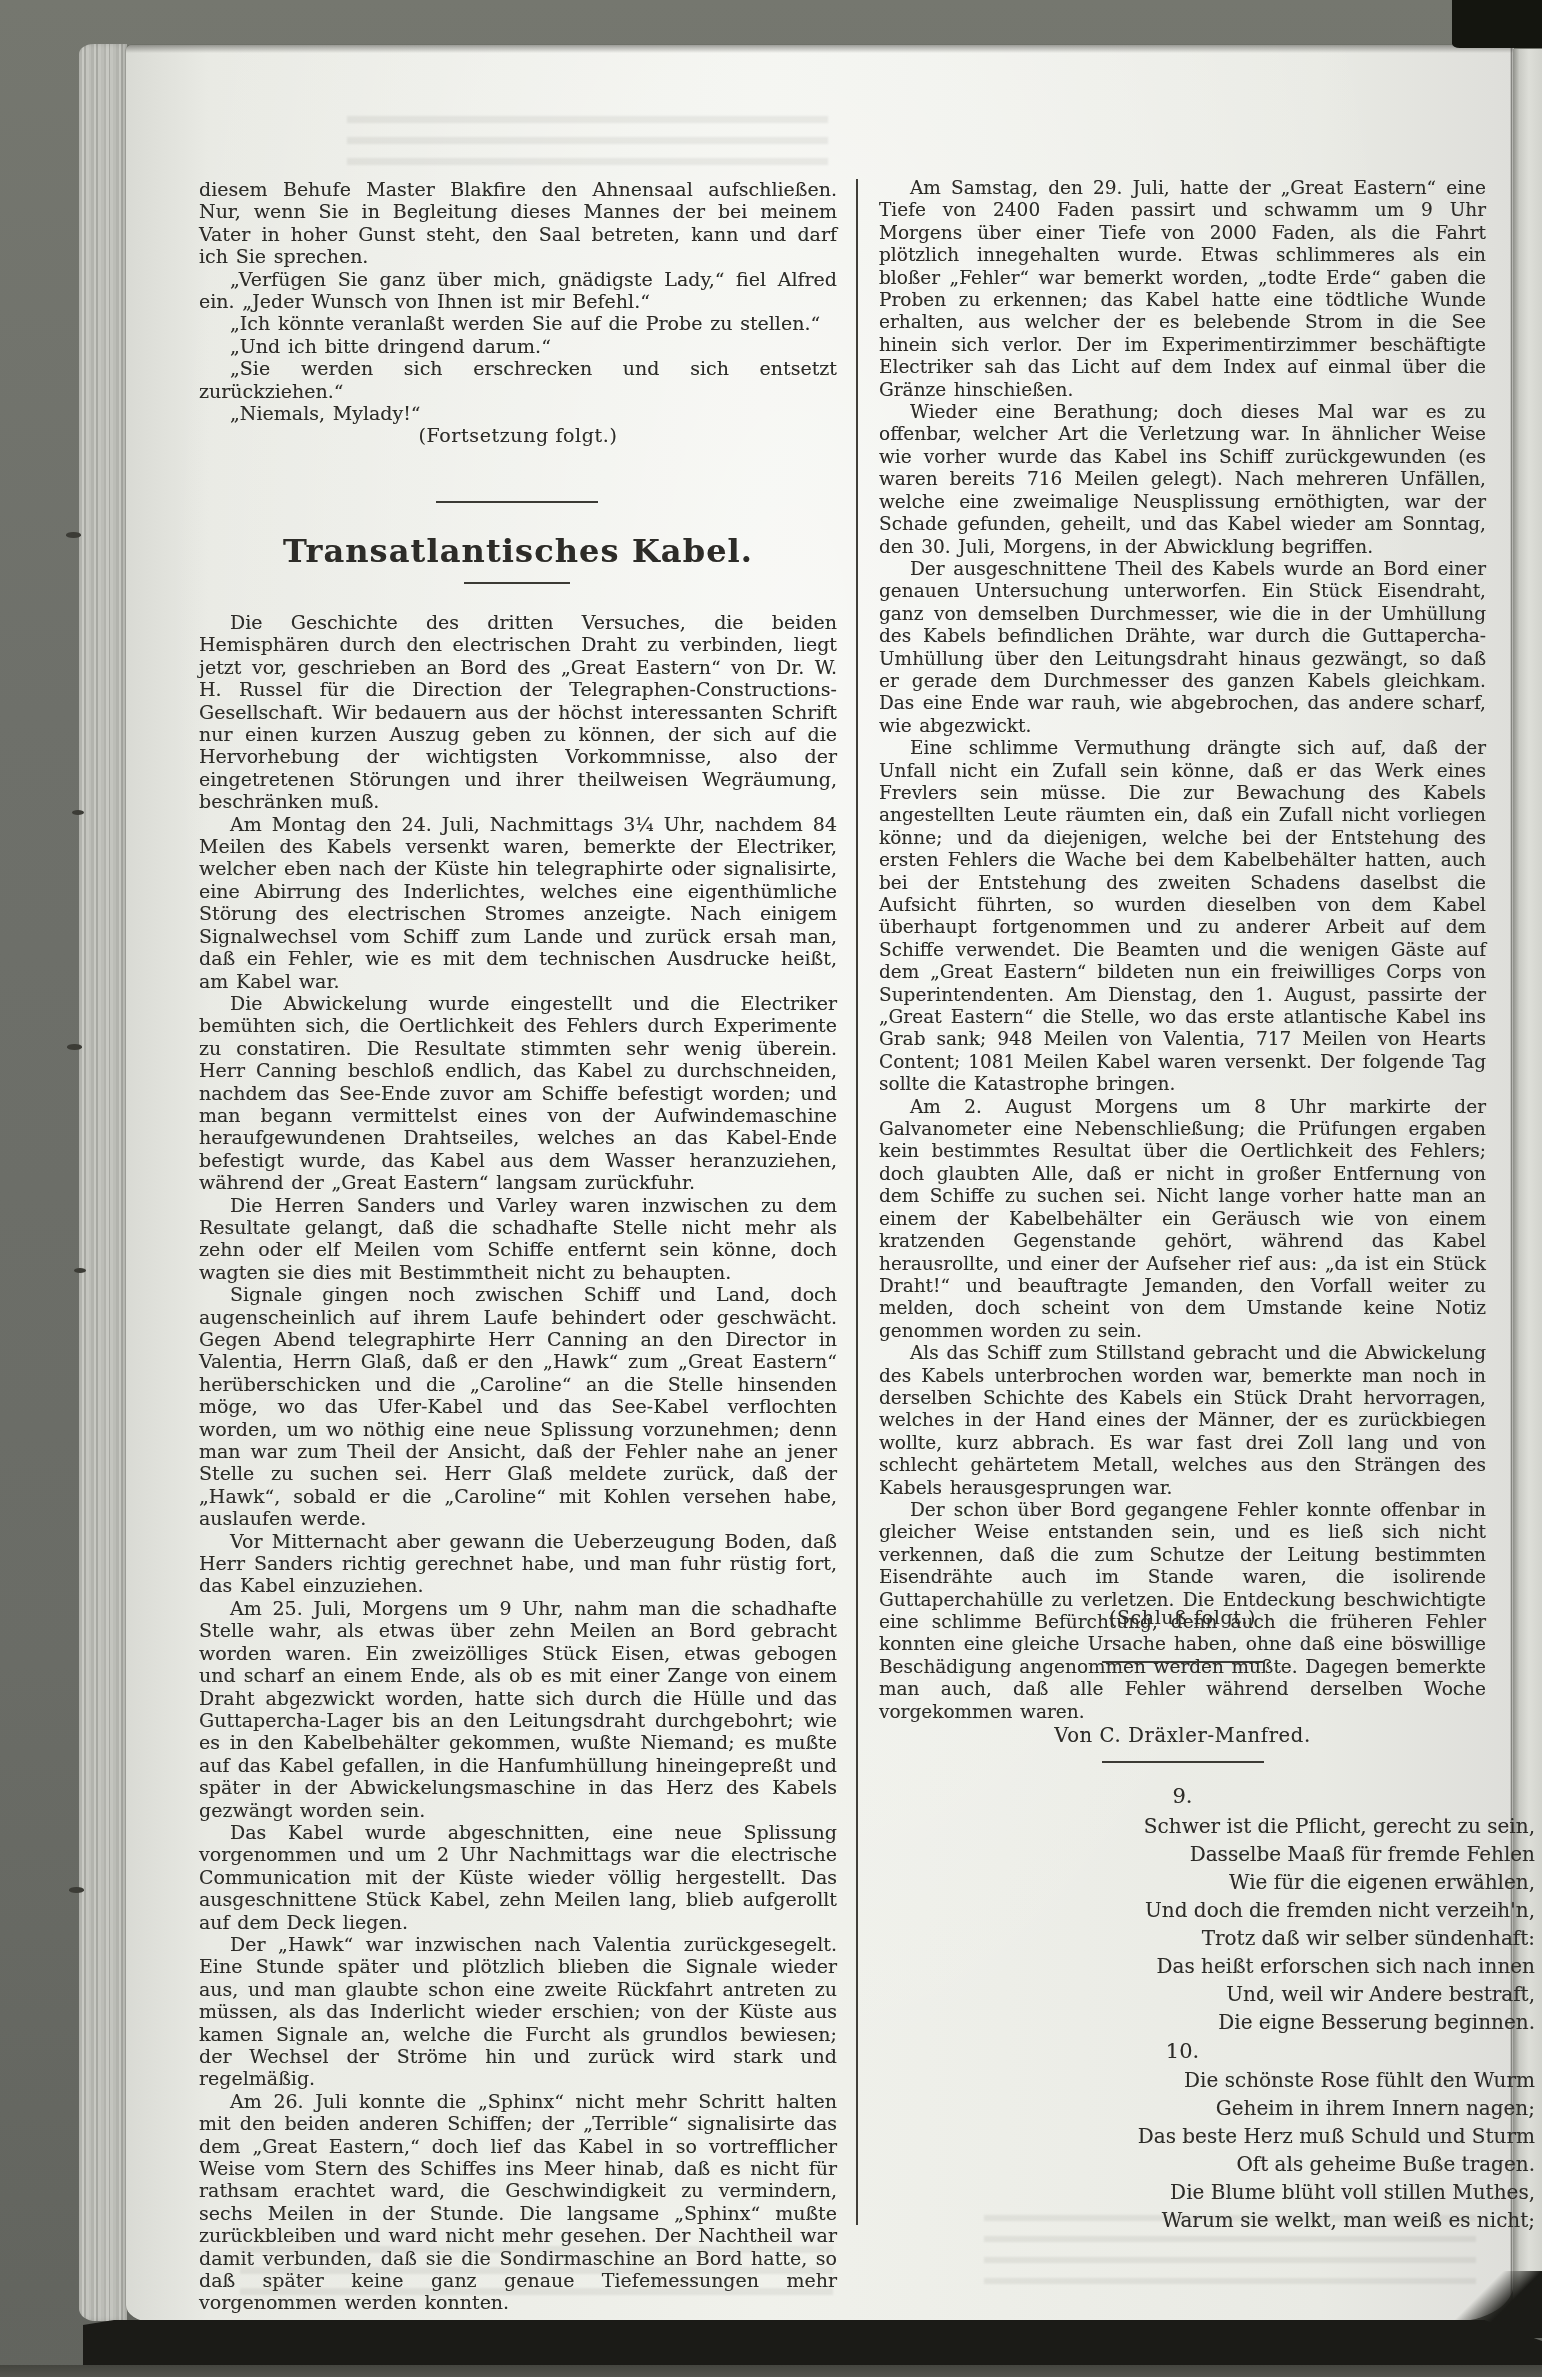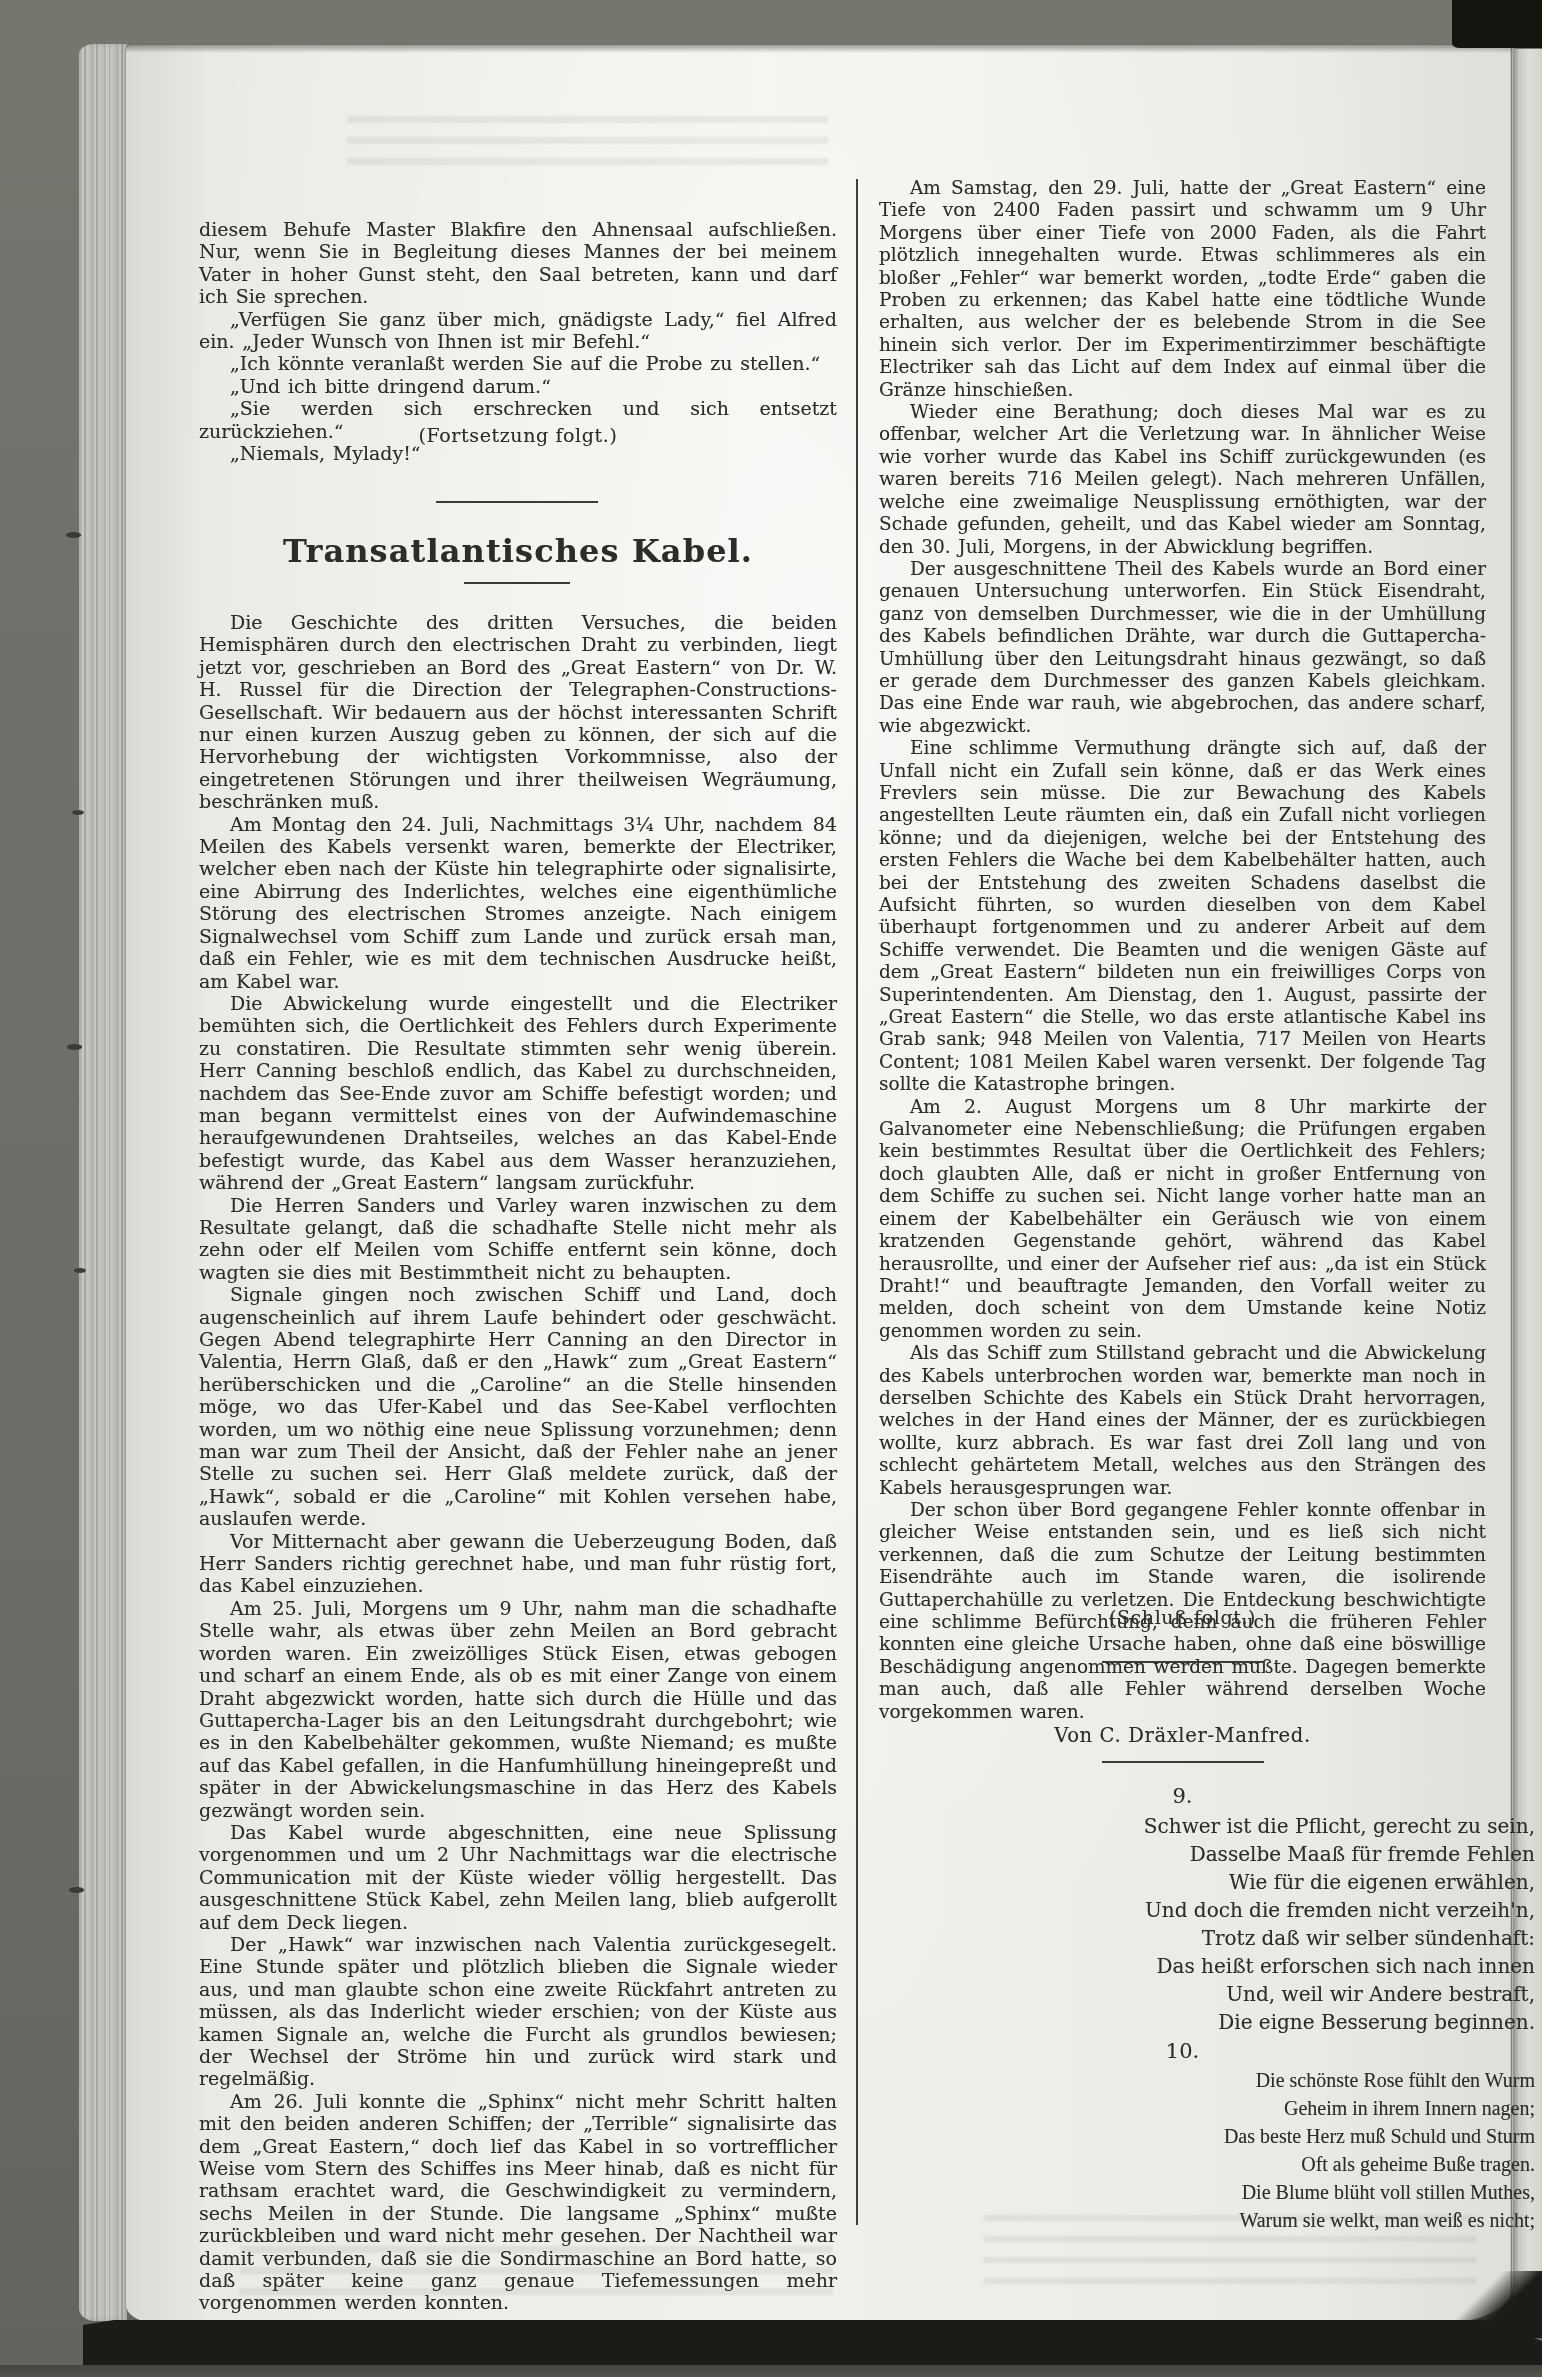--- a/index.html
+++ b/index.html
@@ -90,21 +90,21 @@
   <div class="speck" style="left:67px;top:1044px;width:14.5px;height:5.6px;"></div>
   <div class="speck" style="left:74px;top:1268px;width:12.3px;height:5px;"></div>
   <div class="speck" style="left:69px;top:1887px;width:14.5px;height:5.6px;"></div>
 
   <div class="ghost" style="left:347px;top:112px;width:481px;height:67px;"></div>
   <div class="ghost" style="left:240px;top:2236px;width:593px;height:73px;"></div>
   <div class="ghost" style="left:984px;top:2215px;width:492px;height:84px;"></div>
 
   <div class="col-divider"></div>
 
-  <div class="block txt just left-body" style="left:199px;top:178px;width:638px;margin-top:40px;">
+  <div class="block txt just left-body" style="left:199px;top:178px;width:638px;">
     <p class="noindent">diesem Behufe Master Blakfire den Ahnensaal aufschließen. Nur, wenn Sie in Begleitung dieses Mannes der bei meinem Vater in hoher Gunst steht, den Saal betreten, kann und darf ich Sie sprechen.</p>
     <p>„Verfügen Sie ganz über mich, gnädigste Lady,“ fiel Alfred ein. „Jeder Wunsch von Ihnen ist mir Befehl.“</p>
     <p>„Ich könnte veranlaßt werden Sie auf die Probe zu stellen.“</p>
     <p>„Und ich bitte dringend darum.“</p>
     <p>„Sie werden sich erschrecken und sich entsetzt zurückziehen.“</p>
     <p>„Niemals, Mylady!“</p>
   </div>
 
   <div class="block txt center note" style="left:199px;top:424px;width:638px;">(Fortsetzung folgt.)</div>
 
@@ -154,21 +154,21 @@
     <p>Wie für die eigenen erwählen,</p>
     <p>Und doch die fremden nicht verzeih'n,</p>
     <p>Trotz daß wir selber sündenhaft:</p>
     <p>Das heißt erforschen sich nach innen</p>
     <p>Und, weil wir Andere bestraft,</p>
     <p>Die eigne Besserung beginnen.</p>
   </div>
 
   <div class="block txt center poem-num" style="left:879px;top:2039px;width:607px;">10.</div>
 
-  <div class="block txt poem" style="left:1054px;top:2066px;width:481px;font-family:Liberation Serif, serif;">
+  <div class="block txt poem" style="left:1054px;top:2066px;width:481px;">
     <p>Die schönste Rose fühlt den Wurm</p>
     <p>Geheim in ihrem Innern nagen;</p>
     <p>Das beste Herz muß Schuld und Sturm</p>
     <p>Oft als geheime Buße tragen.</p>
     <p>Die Blume blüht voll stillen Muthes,</p>
     <p>Warum sie welkt, man weiß es nicht;</p>
   </div>
 
 </div>
 

